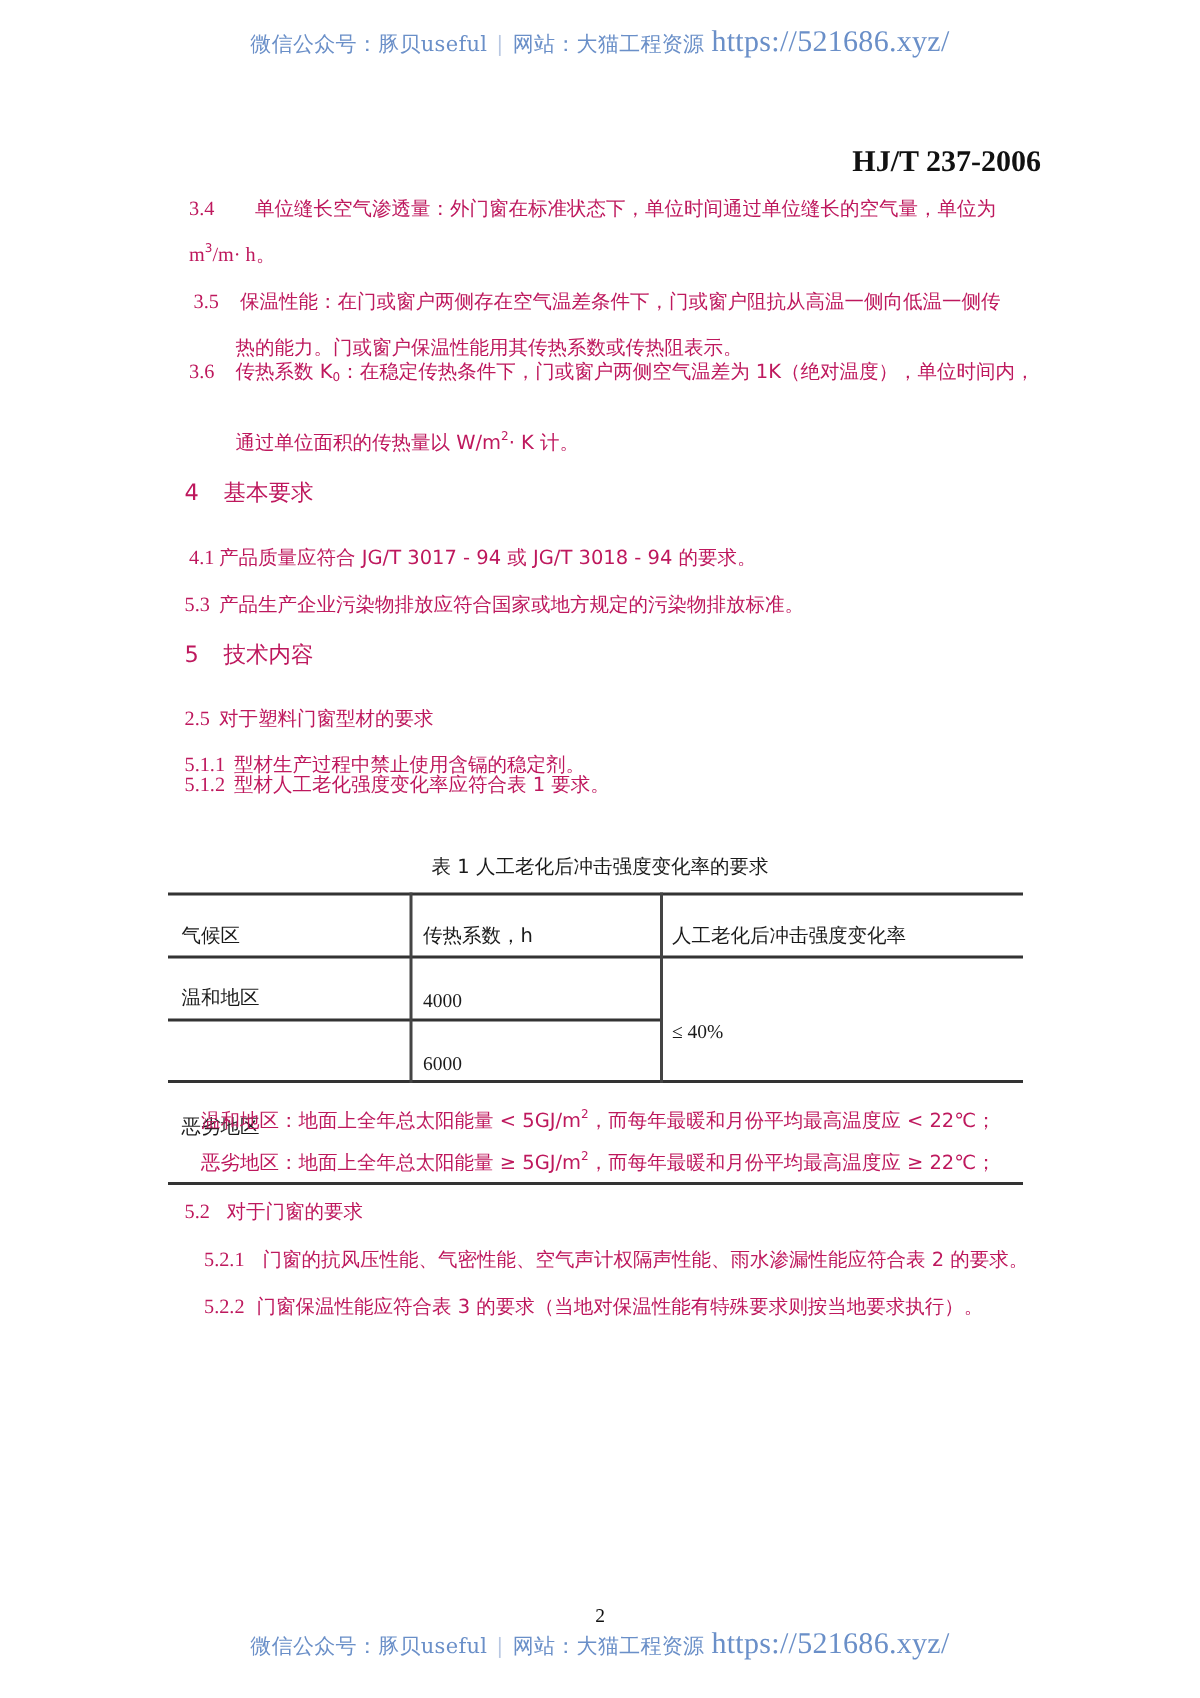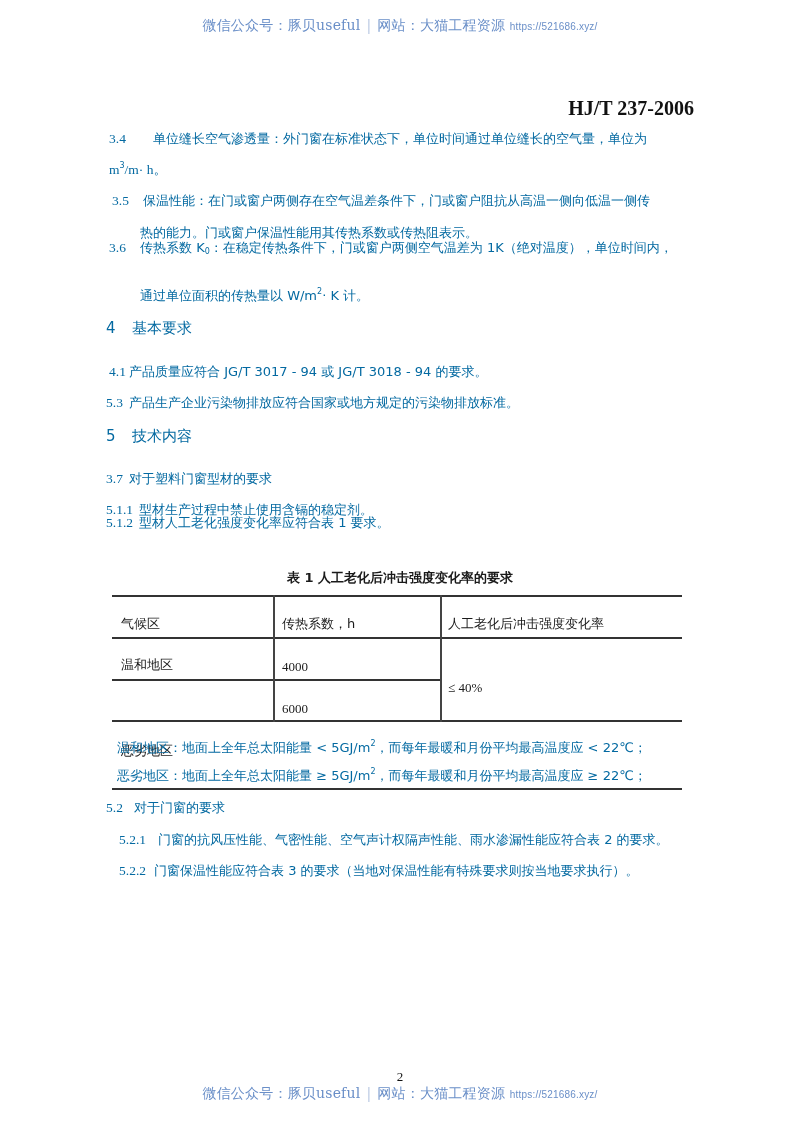--- a/index.html
+++ b/index.html
@@ -1,32 +1,32 @@
 <!DOCTYPE html>
 <html><head>
 <meta charset="utf-8">
 <style>
   html, body { margin: 0; padding: 0; background: #ffffff; }
   body { width: 800px; height: 1132px; position: relative; overflow: hidden;
          font-family: "DejaVu Sans", sans-serif; color: #1a1a1a; }
   .wm { position: absolute; left: 0; width: 800px; text-align: center;
         font-family: "DejaVu Serif", serif; font-size: 14px; color: #6a8fc8; letter-spacing: 0.2px; }
   .wm .sep { color: #b9c8e2; padding: 0 6px; }
-  .wm .url { font-family: Liberation Sans, sans-serif; font-size: 10px; }
+  .wm .url { font-family: Liberation Serif, serif; font-size: 20px; }
   .std-code { position: absolute; right: 106px; top: 97px; font-family: "Liberation Serif", serif;
               font-weight: bold; font-size: 20px; color: #111; }
-  .line { position: absolute; font-size: 13px; line-height: 16px; white-space: nowrap; color: #0369a1; }
+  .line { position: absolute; font-size: 13px; line-height: 16px; white-space: nowrap; color: #be185d; margin-left: 17px; }
   .num { font-family: "Liberation Serif", serif; font-size: 13.5px; display: inline-block; }
   .serif { font-family: "Liberation Serif", serif; font-size: 13.5px; }
   .h1 { font-size: 15px; }
   .h1 .num { font-family: "DejaVu Sans", sans-serif; font-size: 15px; }
   sup { font-size: 8px; vertical-align: 6px; line-height: 0; }
   sub { font-size: 8px; vertical-align: -2px; line-height: 0; }
   .tbl-caption { position: absolute; top: 569px; left: 0; width: 800px; text-align: center;
-                 font-size: 13px; font-weight: bold; }
+                 font-size: 13px; font-weight: normal; }
   .tbl { position: absolute; left: 112px; top: 595px; width: 570px; height: 94px; }
   .hl { position: absolute; left: 0; height: 2px; background: #333; }
   .vl { position: absolute; width: 2px; background: #444; }
   .cell { position: absolute; font-size: 13px; white-space: nowrap; }
   .notes-rule { position: absolute; left: 112px; top: 788px; width: 570px; height: 2px; background: #333; }
   .page-num { position: absolute; top: 1069px; left: 0; width: 800px; text-align: center;
               font-family: "Liberation Serif", serif; font-size: 13px; color: #111; }
 </style>
 </head>
 <body>
@@ -66,21 +66,21 @@
   <span class="num" style="width:23px;text-align:center;">4.1</span><span>产品质量应符合 JG/T 3017 - 94 或 JG/T 3018 - 94 的要求。</span>
 </div>
 <div class="line" style="left:106px; top:395px;">
   <span class="num" style="width:23px;">5.3</span><span>产品生产企业污染物排放应符合国家或地方规定的污染物排放标准。</span>
 </div>
 
 <div class="line h1" style="left:106px; top:428px;">
   <span class="num" style="width:26px;">5</span><span>技术内容</span>
 </div>
 <div class="line" style="left:106px; top:471px;">
-  <span class="num" style="width:23px;">3.7</span><span>对于塑料门窗型材的要求</span>
+  <span class="num" style="width:23px;">2.5</span><span>对于塑料门窗型材的要求</span>
 </div>
 <div class="line" style="left:106px; top:502px;">
   <span class="num" style="width:33px;">5.1.1</span><span>型材生产过程中禁止使用含镉的稳定剂。</span>
 </div>
 <div class="line" style="left:106px; top:515px;">
   <span class="num" style="width:33px;">5.1.2</span><span>型材人工老化强度变化率应符合表 1 要求。</span>
 </div>
 
 <div class="tbl-caption">表 1 人工老化后冲击强度变化率的要求</div>
 <div class="tbl">

